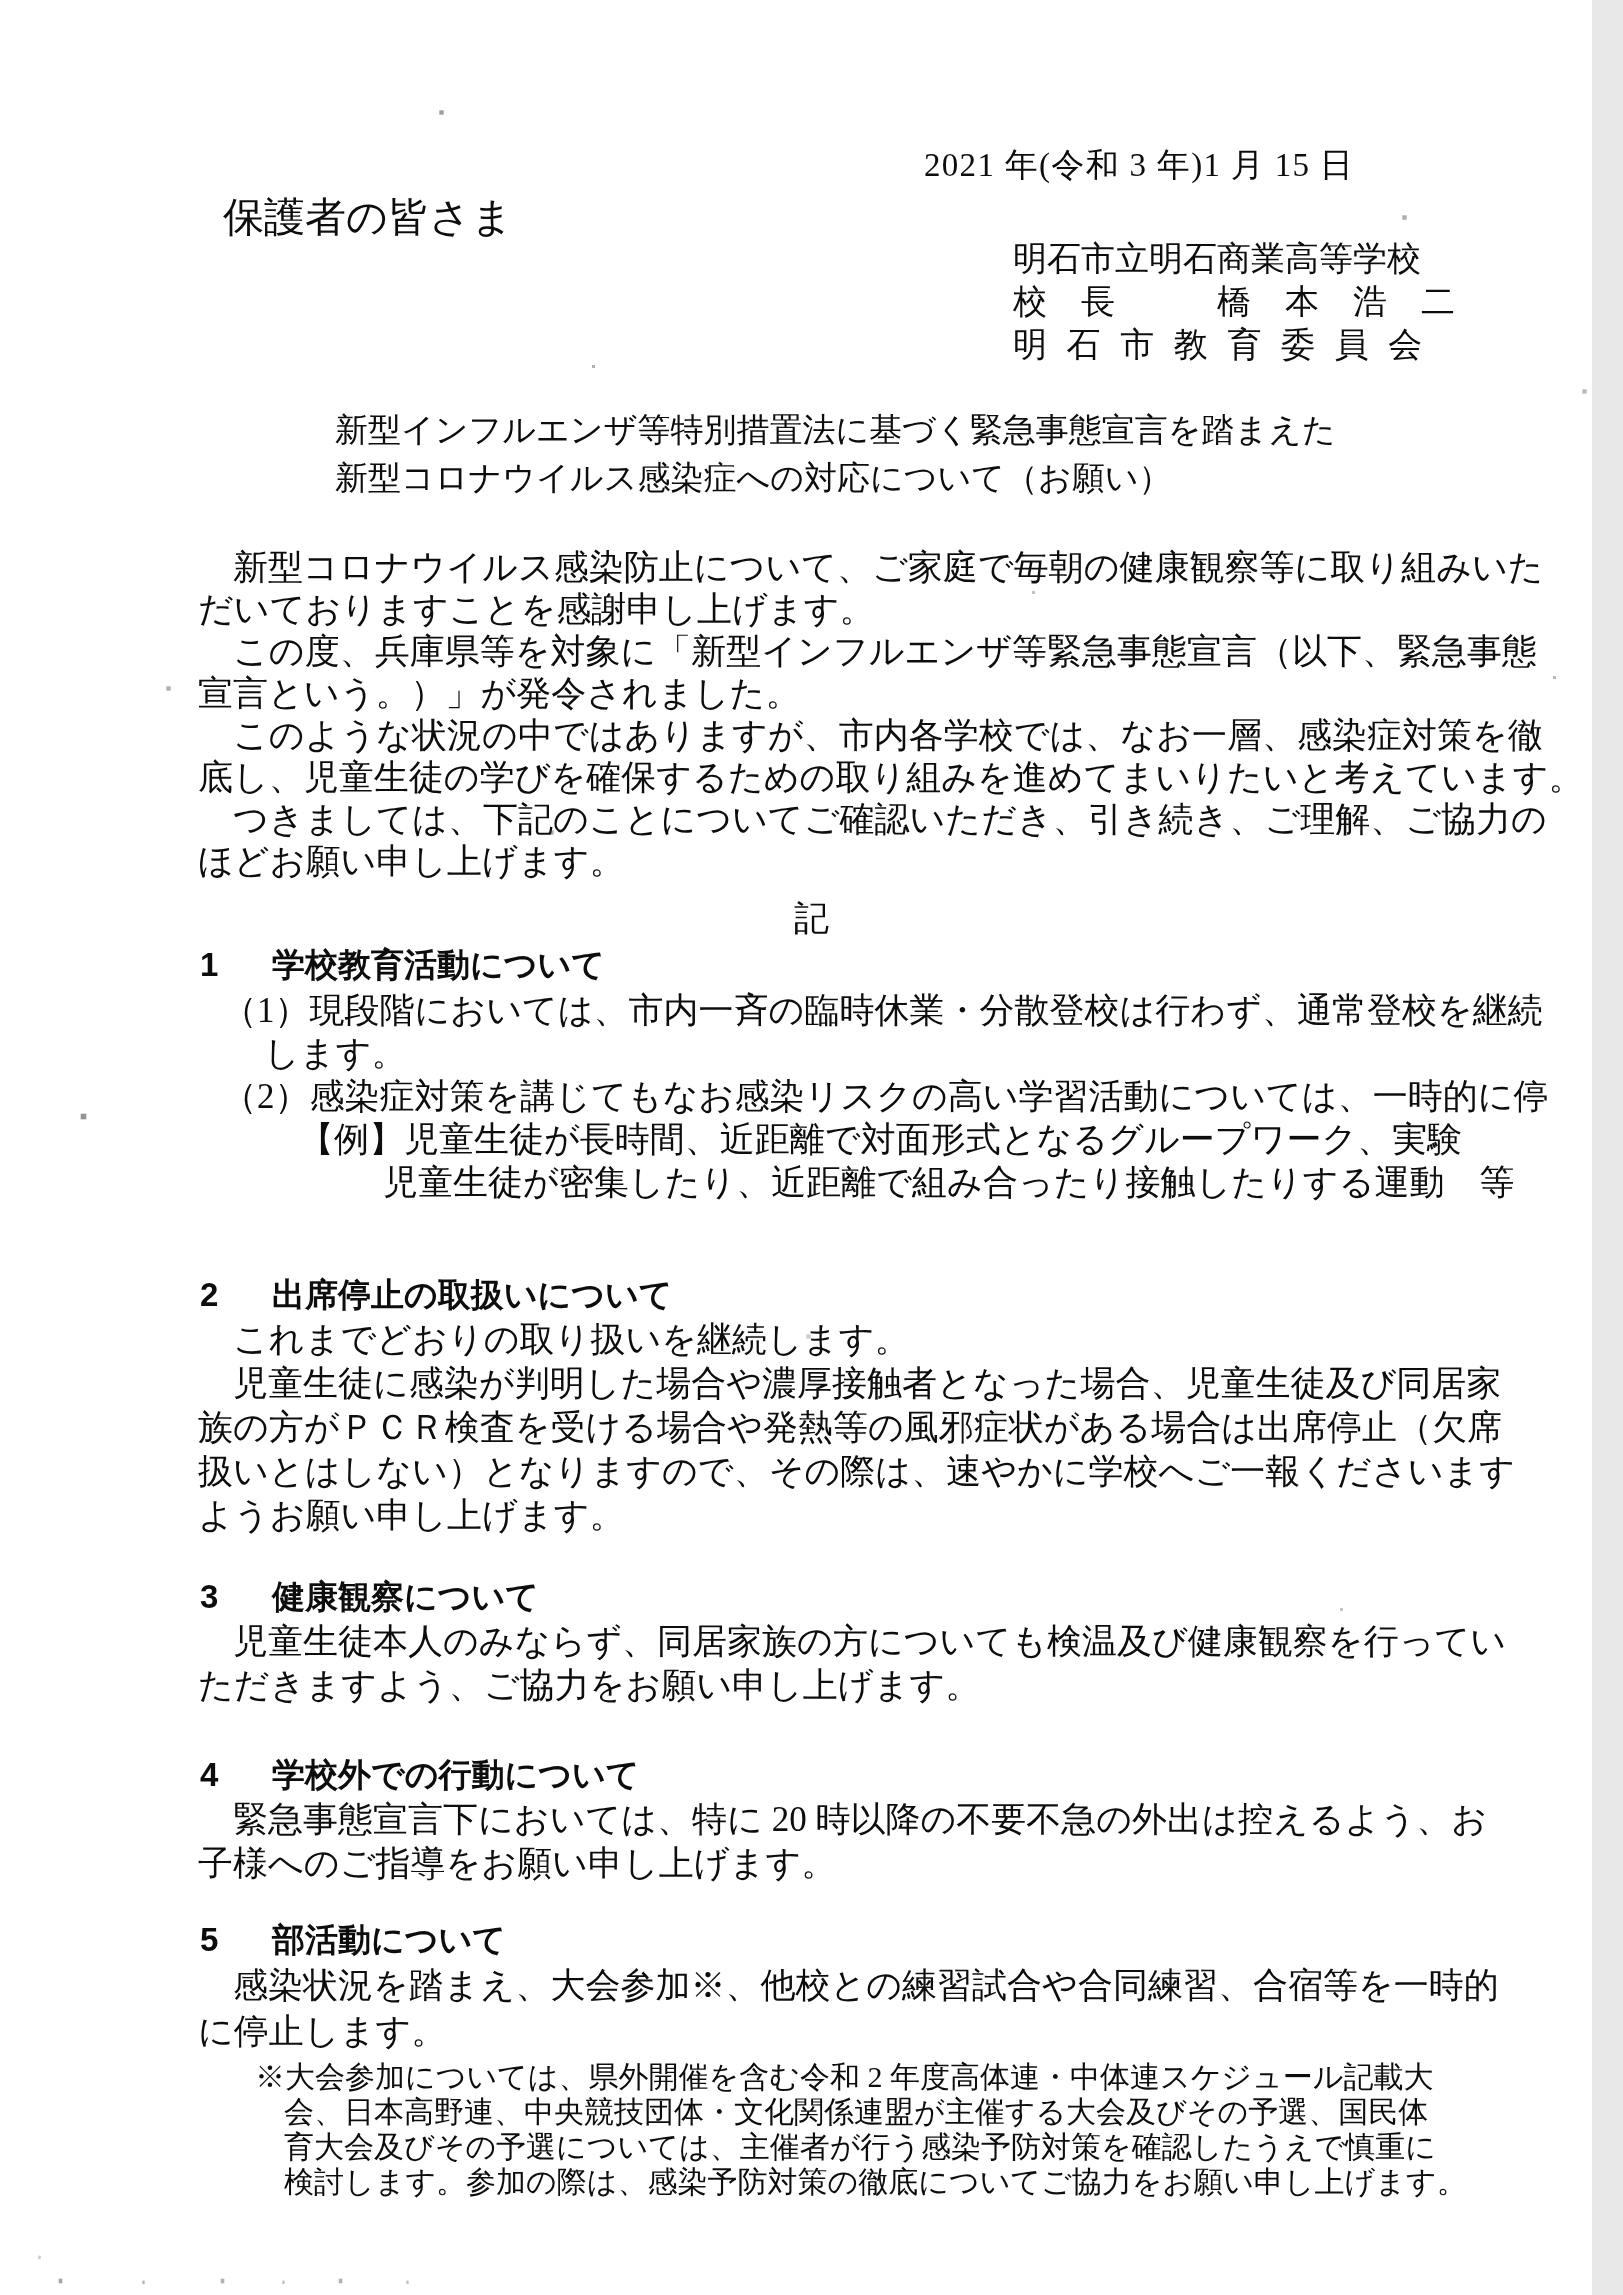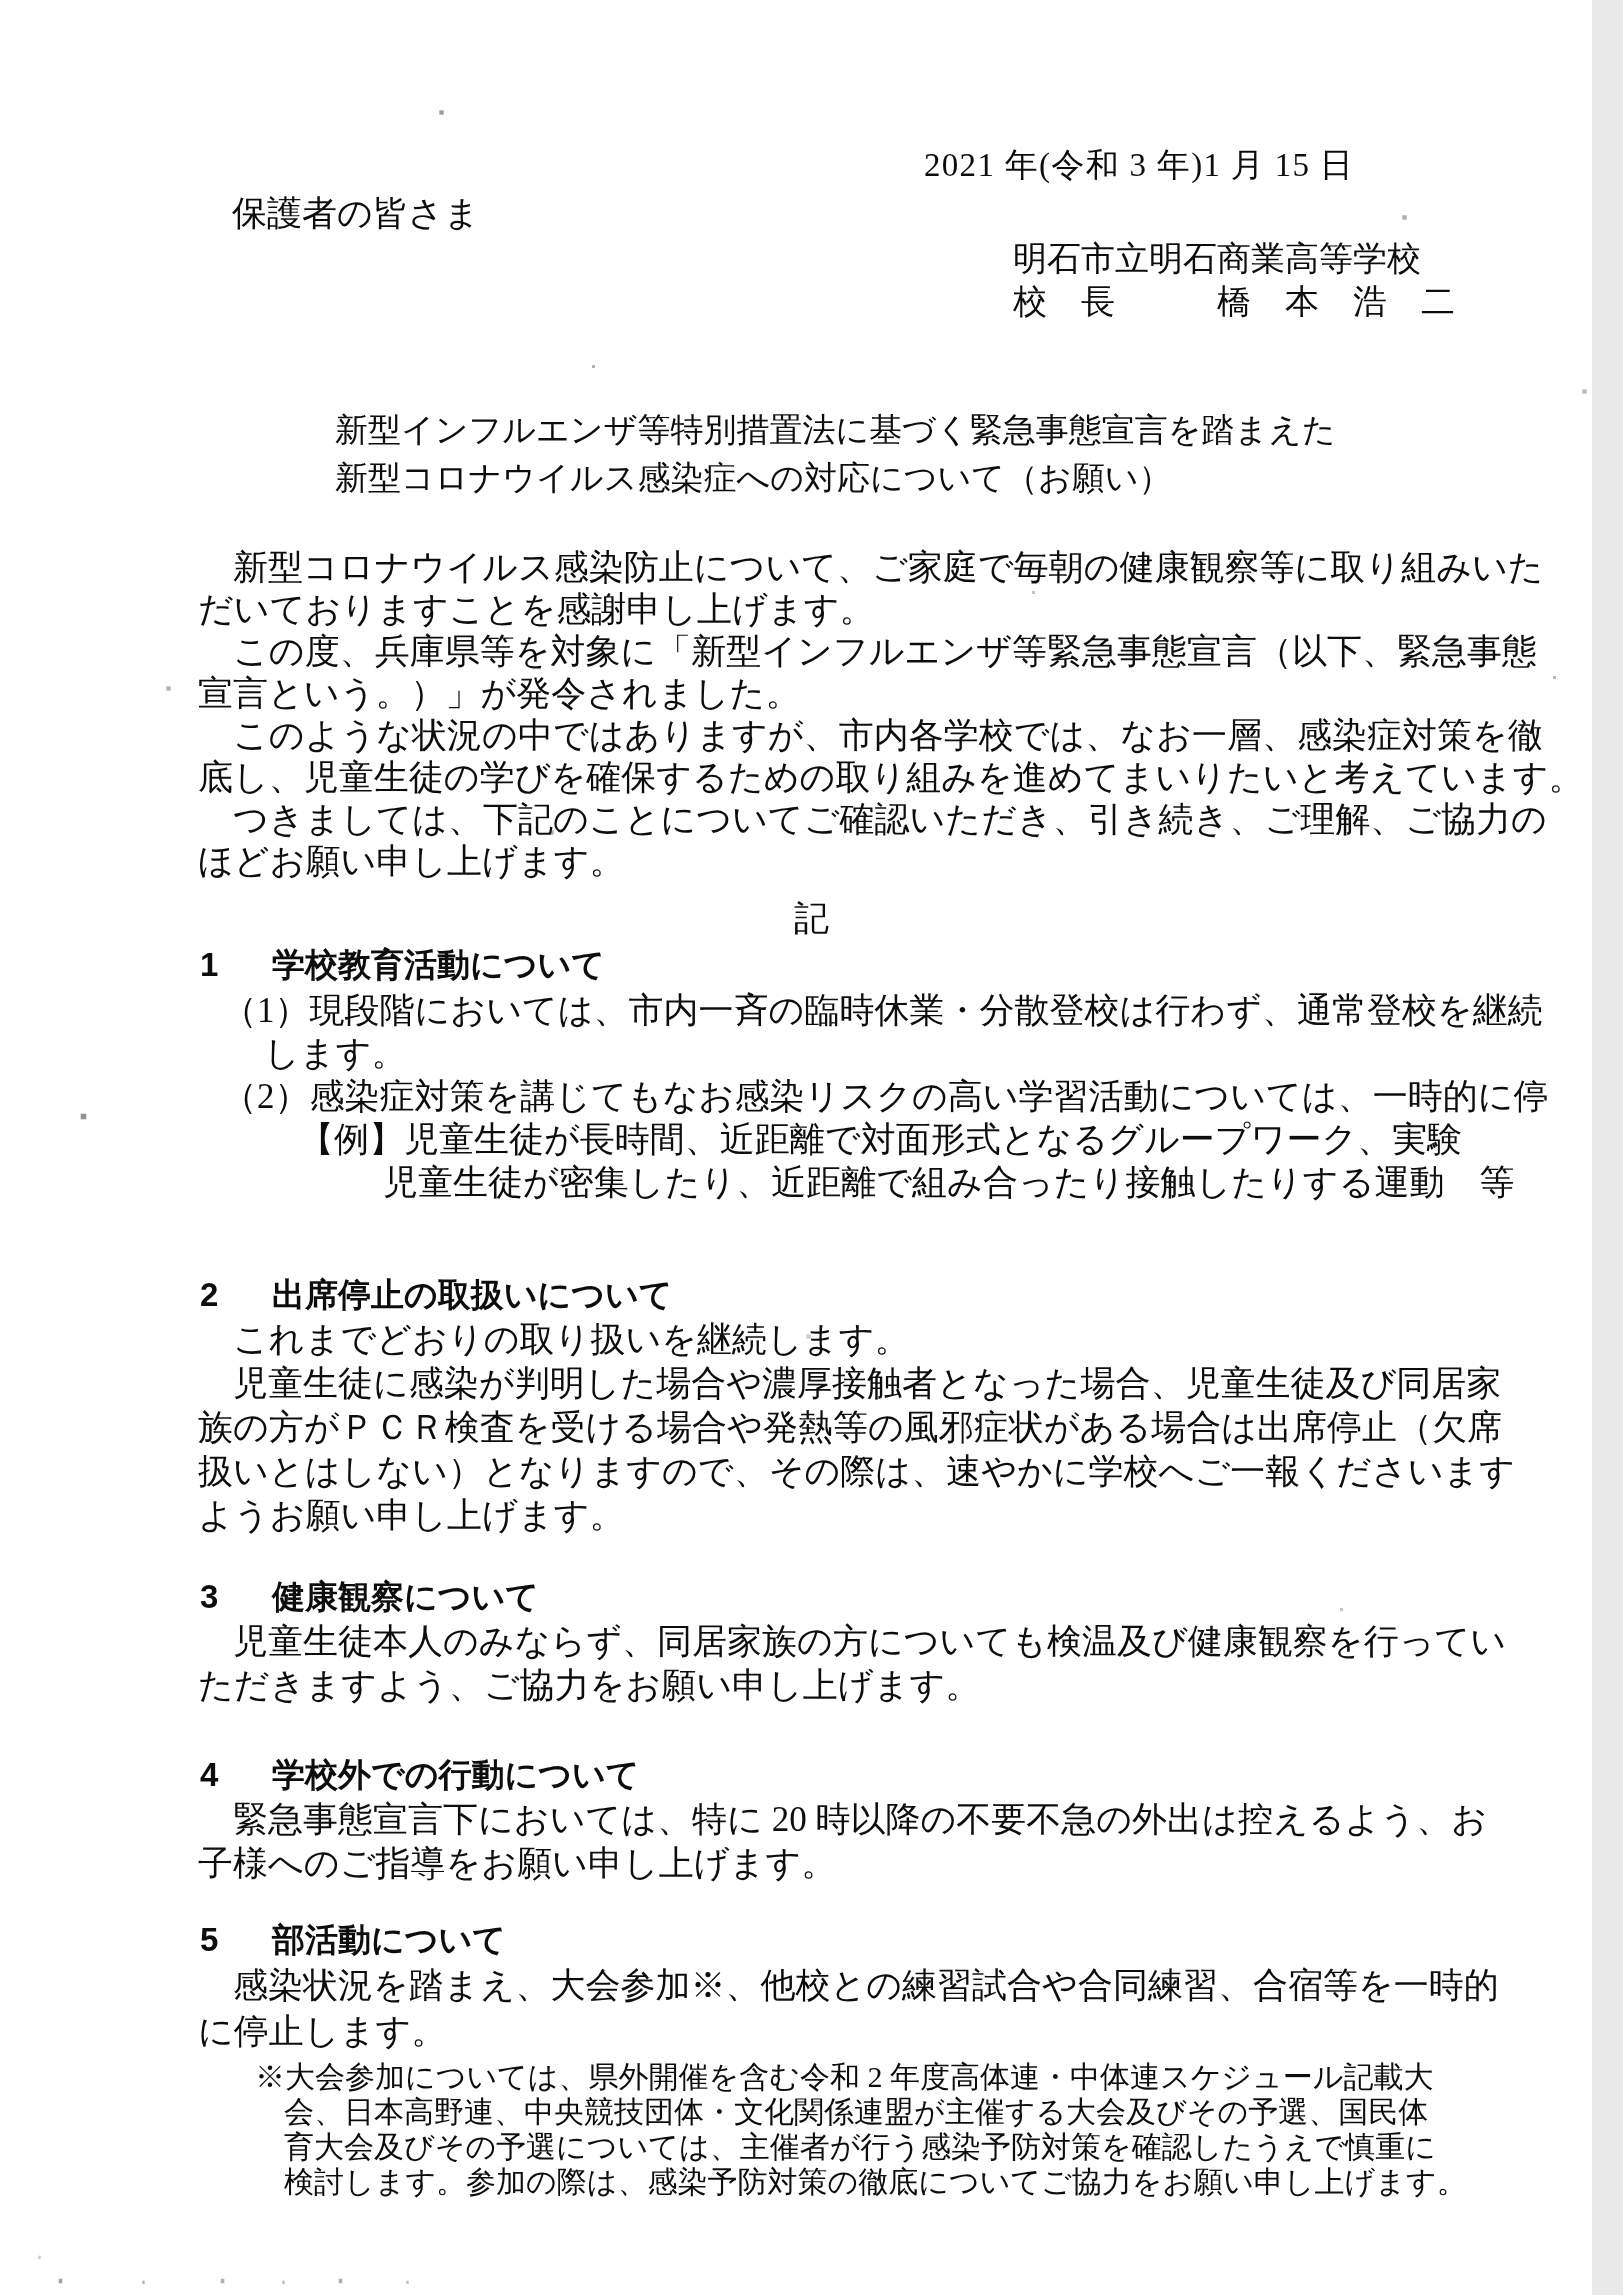--- a/index.html
+++ b/index.html
@@ -11,21 +11,21 @@
     position:relative;
     width:1592px;
     height:2295px;
     background:#ffffff;
     color:#0d0d0d;
     overflow:hidden;
   }
   .abs{position:absolute;white-space:nowrap;}
   
   .date{top:143px;left:924px;font-size:33px;letter-spacing:1.3px;}
-  .recipient{top:190px;left:232px;font-size:35px;}
+  .recipient{top:190px;left:223px;font-size:41px;}
   .sender{top:237px;left:1013px;font-size:34px;line-height:43px;}
   .sender .committee{letter-spacing:19.6px;}
   
   .doc-title{top:406px;left:335px;font-size:33px;line-height:48px;}
   
   .intro{top:547px;left:198px;font-size:35px;line-height:42px;}
   .ki{top:895px;left:0;width:1623px;text-align:center;font-size:35px;}
   
   .sec-heading{
     font-family:"Liberation Sans","DejaVu Sans",sans-serif;
@@ -72,20 +72,21 @@
 
 <div class="page">
 
   <div class="abs date">2021 年(令和 3 年)1 月 15 日</div>
 
   <div class="abs recipient">保護者の皆さま</div>
 
   <div class="abs sender">
     <div>明石市立明石商業高等学校</div>
     <div>校　長　　　橋　本　浩　二</div>
+    <div class="committee">明石市教育委員会</div>
   </div>
 
   <div class="abs doc-title">
     <div>新型インフルエンザ等特別措置法に基づく緊急事態宣言を踏まえた</div>
     <div>新型コロナウイルス感染症への対応について（お願い）</div>
   </div>
 
   <div class="abs intro">
     <div class="ln">　新型コロナウイルス感染防止について、ご家庭で毎朝の健康観察等に取り組みいた</div>
     <div class="ln">だいておりますことを感謝申し上げます。</div>

